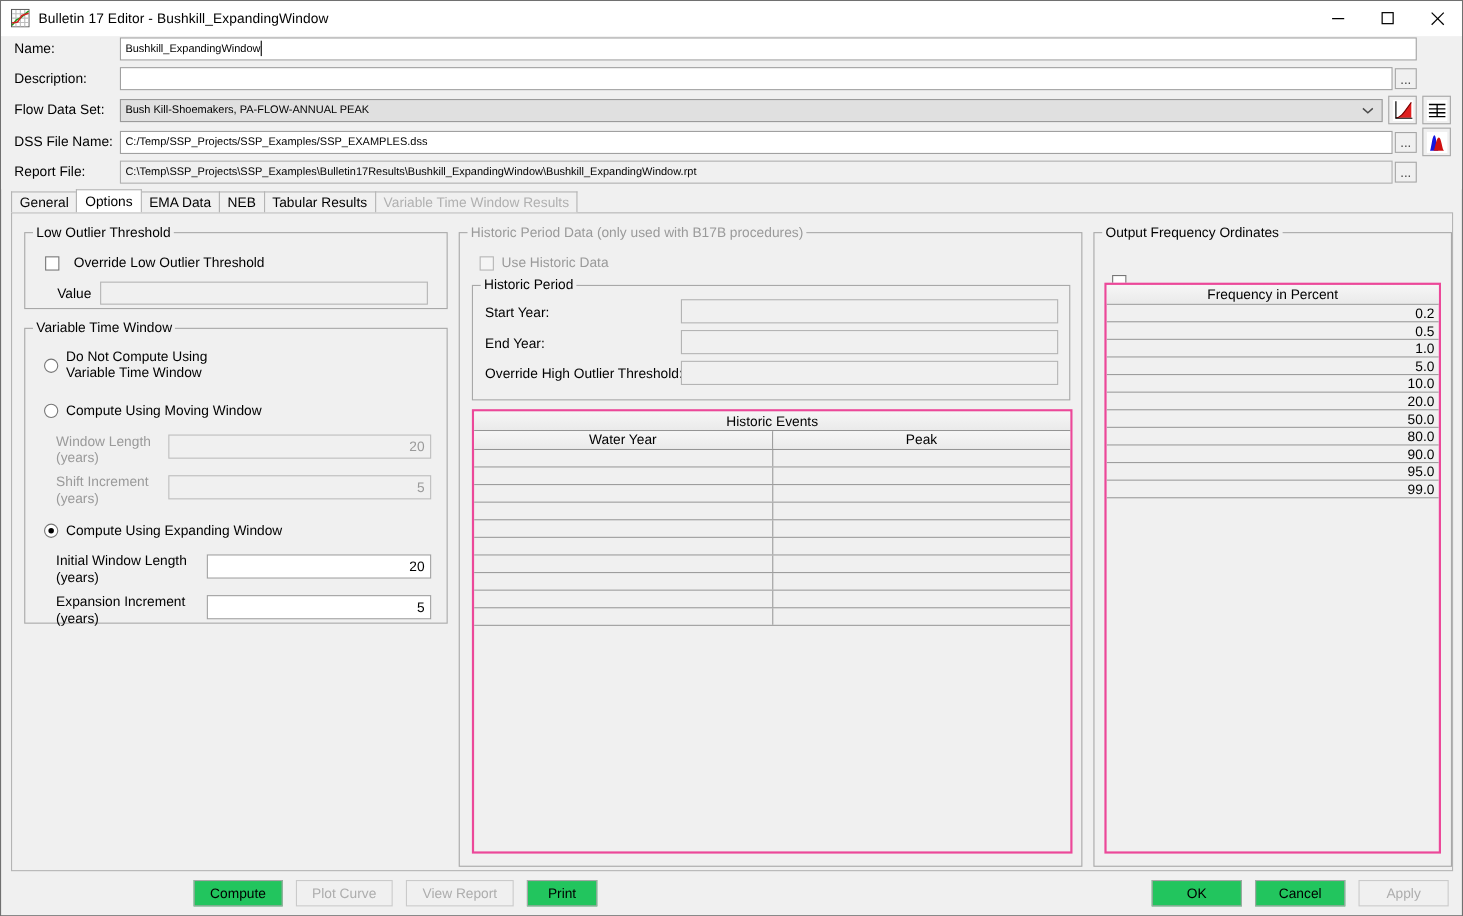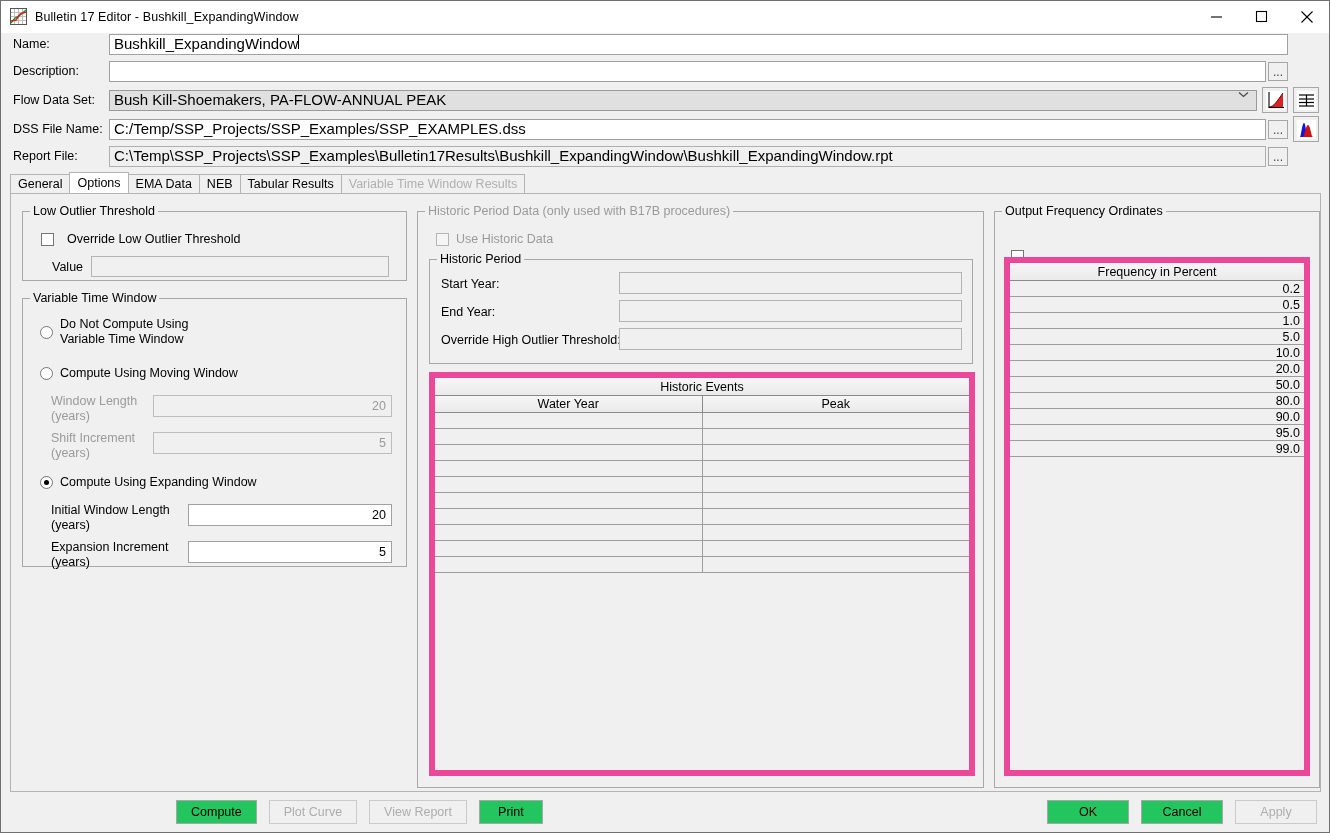--- a/index.html
+++ b/index.html
@@ -42,22 +42,22 @@
     background:#f0f0f0;
   }
   .frow{
     display:flex;align-items:center;
     height:22px;margin-bottom:5px;padding-left:12px;padding-right:10px;
   }
   .flabel{width:96px;flex:0 0 auto;font-size:12.5px;}
   .fld{
     flex:1 1 auto;height:21px;box-sizing:border-box;
     border:1px solid #a0a0a0;background:#ffffff;
-    display:flex;align-items:flex-start;
-    padding:0 4px;font-size:15px;overflow:hidden;white-space:nowrap;
+    display:flex;align-items:center;
+    padding:0 4px;font-size:10px;overflow:hidden;white-space:nowrap;
   }
   .fld.readonly{background:#e0e0e0;border:1px solid #9a9a9a;}
   .fld.grey{background:#f0f0f0;border:1px solid #b0b0b0;}
   .caret{display:inline-block;width:1px;height:14px;background:#000;margin-left:0px;}
   .dotbtn{
     width:20px;height:19px;flex:0 0 auto;margin-left:2px;
     border:1px solid #a6a6a6;background:#f0f0f0;
     display:flex;align-items:flex-end;justify-content:center;
     font-size:12px;color:#444;line-height:10px;padding-bottom:3px;box-sizing:border-box;
   }
@@ -117,21 +117,21 @@
   .lbl{font-size:12.5px;white-space:nowrap;}
   .lbl.dis{color:#9a9a9a;}
   .tbox{
     position:absolute;box-sizing:border-box;border:1px solid #a0a0a0;background:#ffffff;
     display:flex;align-items:center;justify-content:flex-end;
     padding-right:5px;font-size:12.5px;
   }
   .tbox.dis{background:#f0f0f0;border-color:#bdbdbd;color:#9a9a9a;}
   .tbox.blank{background:#f0f0f0;border-color:#b4b4b4;}
   
-  .tblwrap{position:absolute;border:6px solid #ec4899;background:#f0f0f0;box-sizing:border-box;overflow:hidden;}
+  .tblwrap{position:absolute;border:2px solid #ec4899;background:#f0f0f0;box-sizing:border-box;overflow:hidden;}
   .thead{
     height:17px;display:flex;border-bottom:1px solid #8a8a8a;box-sizing:border-box;background:#f0f0f0;
   }
   .thead .th{
     flex:1 1 0;display:flex;align-items:center;justify-content:center;
     font-size:12.5px;border-right:1px solid #8a8a8a;box-sizing:border-box;
     background:linear-gradient(#f6f6f6,#eaeaea);
   }
   .thead .th:last-child{border-right:none;}
   .trow{height:16px;display:flex;border-bottom:1px solid #9d9d9d;box-sizing:border-box;}

